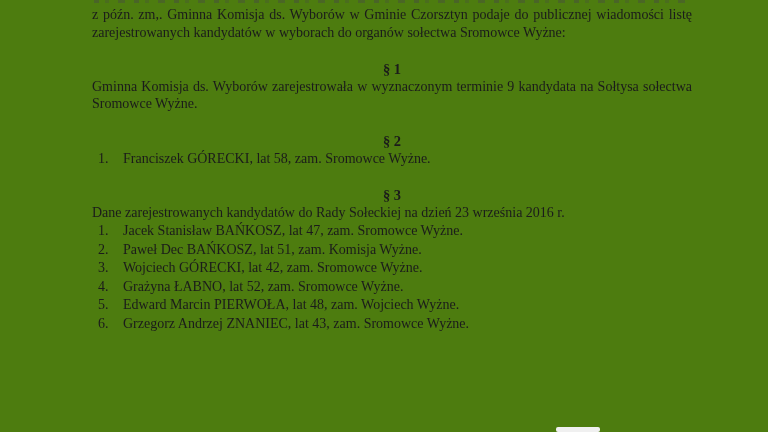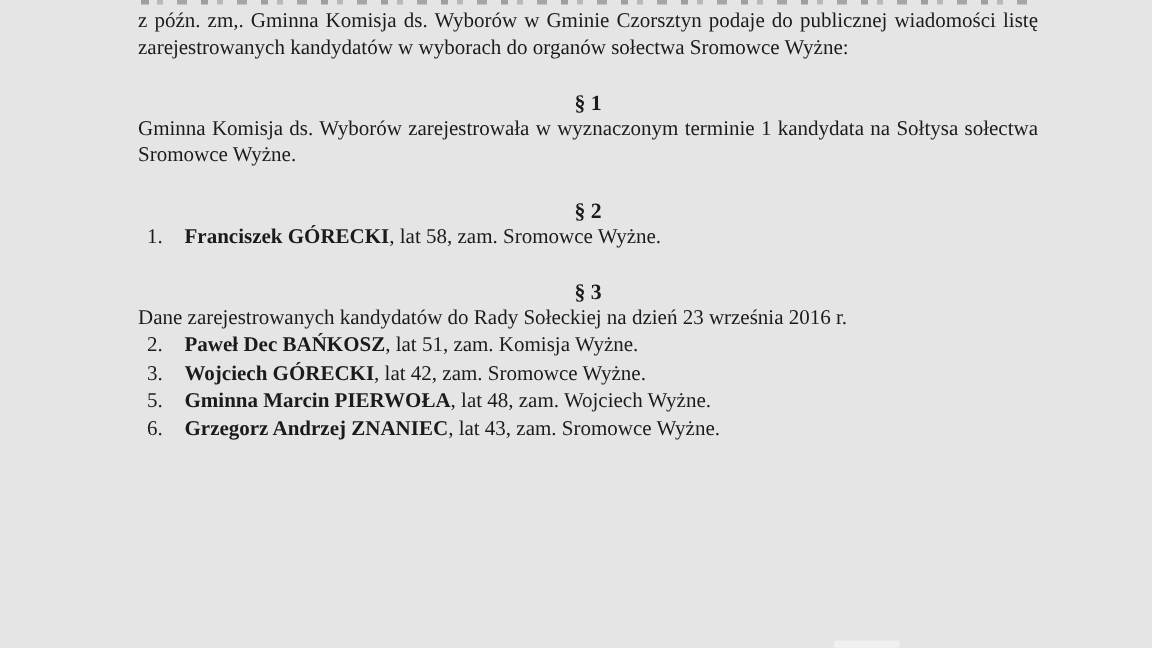--- a/index.html
+++ b/index.html
@@ -1,20 +1,20 @@
 <!DOCTYPE html>
 <html><head>
 <meta charset="utf-8">
 <style>
   html, body { margin: 0; padding: 0; background: #ffffff; }
   .page {
     position: relative;
     width: 768px;
     height: 432px;
-    background: #e5e5e5;
+    background: #4d7c0f;
     overflow: hidden;
     font-family: "Liberation Serif", "DejaVu Serif", serif;
     color: #1b1b1b;
     -webkit-font-smoothing: antialiased;
   }
   .content {
     position: absolute;
     left: 92px;
     top: 0;
     width: 600px;
@@ -54,21 +54,21 @@
   .cand {
     font-size: 14px;
     line-height: 18.6px;
     padding-left: 6px;
     white-space: nowrap;
   }
   .cand .num {
     display: inline-block;
     width: 25px;
   }
-  .cand .name { font-weight: 700; }
+  .cand .name { font-weight: 400; }
   
   .smudge {
     position: absolute;
     left: 556px;
     top: 427px;
     width: 44px;
     height: 5px;
     background: #f0f0f0;
     border-radius: 2px;
   }
@@ -77,32 +77,34 @@
 <body>
 
 <div class="page">
   <div class="content">
 
     <div class="clipped-line"></div>
 
     <p class="body-text justify">z późn. zm,. Gminna Komisja ds. Wyborów w Gminie Czorsztyn podaje do publicznej wiadomości listę zarejestrowanych kandydatów w wyborach do organów sołectwa Sromowce Wyżne:</p>
 
     <p class="sec-head">§ 1</p>
-    <p class="body-text justify para">Gminna Komisja ds. Wyborów zarejestrowała w wyznaczonym terminie 1 kandydata na Sołtysa sołectwa Sromowce Wyżne.</p>
+    <p class="body-text justify para">Gminna Komisja ds. Wyborów zarejestrowała w wyznaczonym terminie 9 kandydata na Sołtysa sołectwa Sromowce Wyżne.</p>
 
     <p class="sec-head">§ 2</p>
     <div class="cand-list">
       <div class="cand"><span class="num">1.</span><span class="name">Franciszek GÓRECKI</span><span>, lat 58, zam. Sromowce Wyżne.</span></div>
     </div>
 
     <p class="sec-head tight">§ 3</p>
     <p class="body-text para">Dane zarejestrowanych kandydatów do Rady Sołeckiej na dzień 23 września 2016 r.</p>
     <div class="cand-list">
+      <div class="cand"><span class="num">1.</span><span class="name">Jacek Stanisław BAŃKOSZ</span><span>, lat 47, zam. Sromowce Wyżne.</span></div>
       <div class="cand"><span class="num">2.</span><span class="name">Paweł Dec BAŃKOSZ</span><span>, lat 51, zam. Komisja Wyżne.</span></div>
       <div class="cand"><span class="num">3.</span><span class="name">Wojciech GÓRECKI</span><span>, lat 42, zam. Sromowce Wyżne.</span></div>
-      <div class="cand"><span class="num">5.</span><span class="name">Gminna Marcin PIERWOŁA</span><span>, lat 48, zam. Wojciech Wyżne.</span></div>
+      <div class="cand"><span class="num">4.</span><span class="name">Grażyna ŁABNO</span><span>, lat 52, zam. Sromowce Wyżne.</span></div>
+      <div class="cand"><span class="num">5.</span><span class="name">Edward Marcin PIERWOŁA</span><span>, lat 48, zam. Wojciech Wyżne.</span></div>
       <div class="cand"><span class="num">6.</span><span class="name">Grzegorz Andrzej ZNANIEC</span><span>, lat 43, zam. Sromowce Wyżne.</span></div>
     </div>
 
   </div>
 
   <div class="smudge"></div>
 </div>
 
 </body></html>

